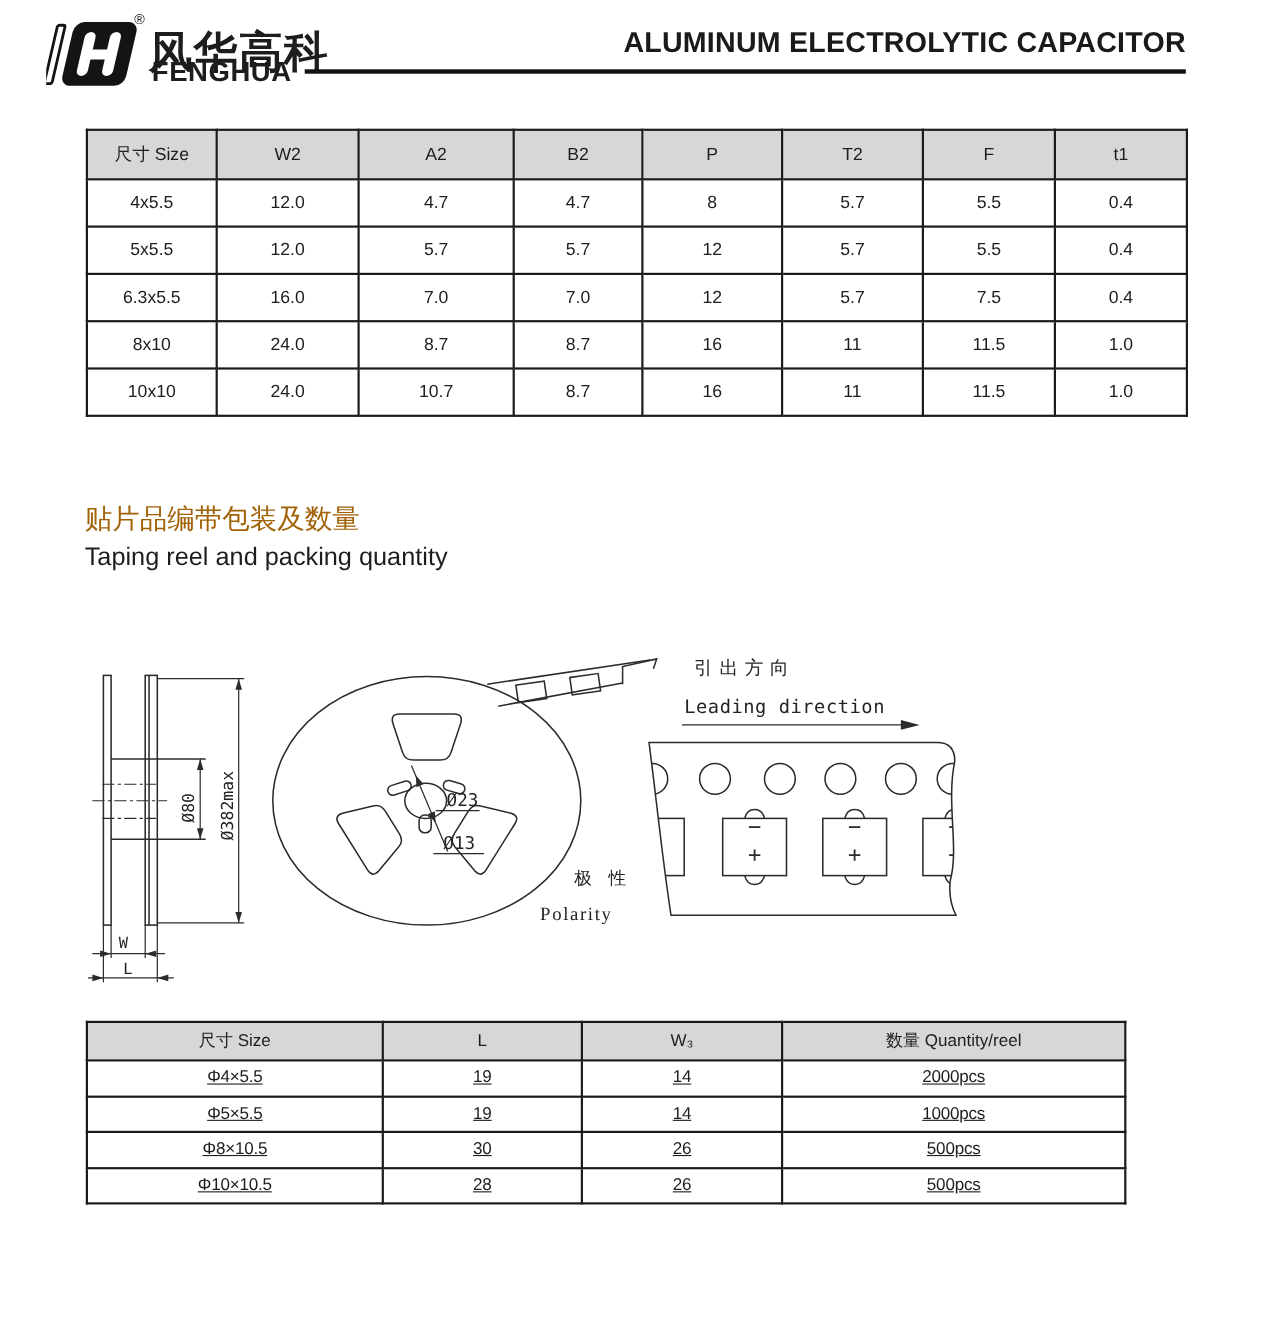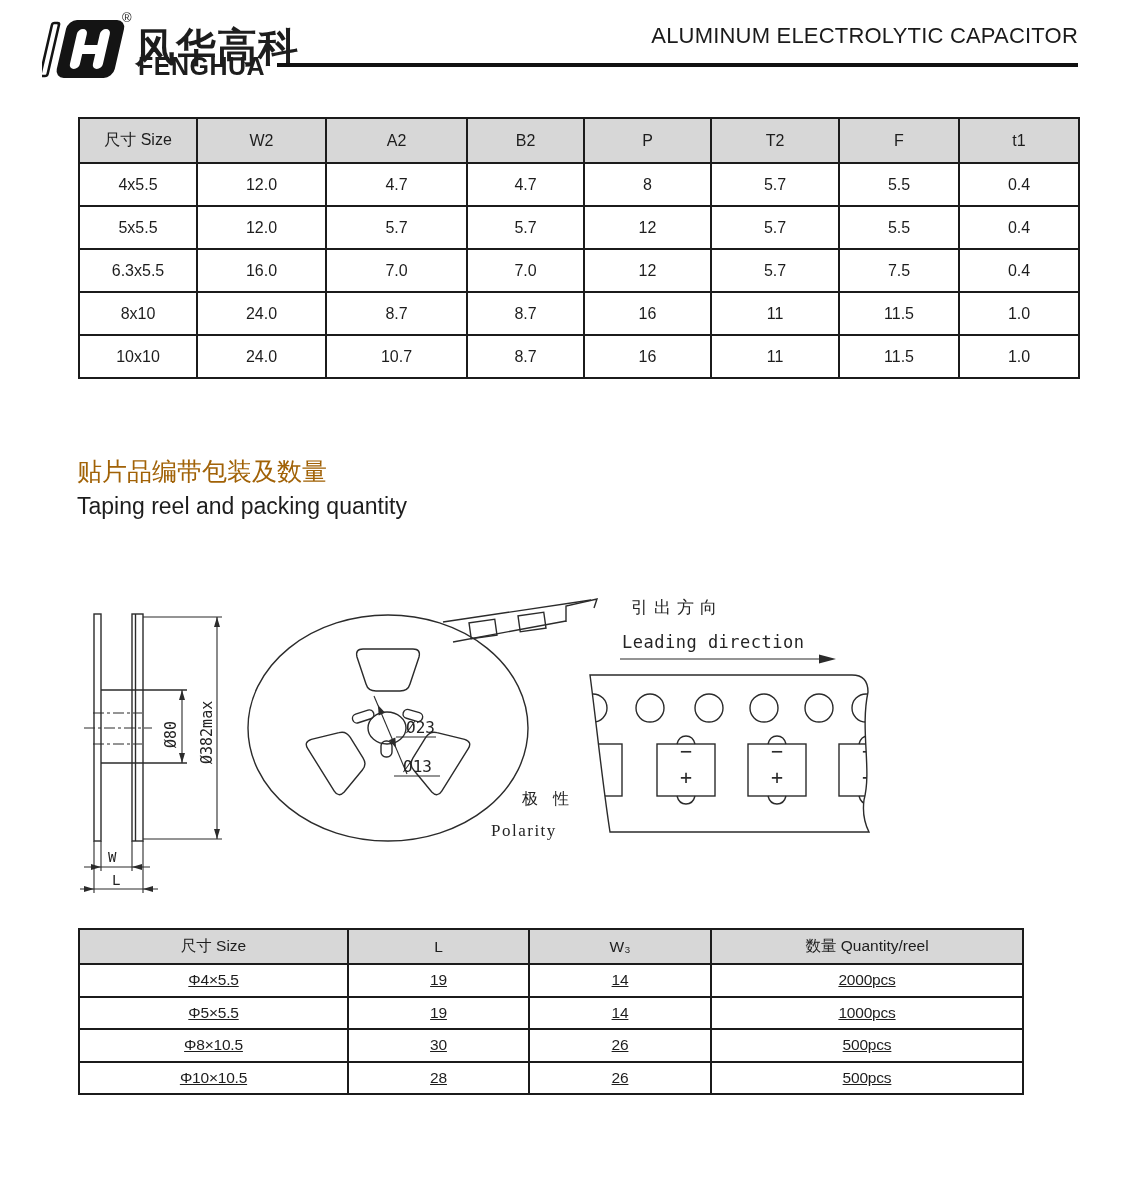--- a/index.html
+++ b/index.html
@@ -4,21 +4,21 @@
 <style>
   html,body{margin:0;padding:0;background:#fff;}
   .page{position:relative;width:1146px;height:1199px;background:#fff;overflow:hidden;
         font-family:"Liberation Sans","DejaVu Sans",sans-serif;color:#1d1d1d;}
 
   
   .logo-mark{position:absolute;left:42px;top:16px;}
   .reg-mark{position:absolute;left:122px;top:10px;font-size:13px;color:#1d1d1d;}
   .logo-cn{position:absolute;left:135px;top:20px;font-size:40px;font-weight:bold;letter-spacing:1px;text-align:center;}
   .logo-en{position:absolute;left:138px;top:52px;font-size:25px;font-weight:bold;letter-spacing:0.5px;}
-  .doc-title{position:absolute;right:68px;top:23px;font-size:22px;font-weight:normal;letter-spacing:0.2px;color:#1a1a1a;}
+  .doc-title{position:absolute;right:68px;top:23px;font-size:26px;font-weight:bold;letter-spacing:0.2px;color:#1a1a1a;}
   .title-rule{position:absolute;left:277px;top:63px;width:801px;height:4px;background:#111;}
 
   
   table{border-collapse:collapse;table-layout:fixed;}
   th,td{text-align:center;vertical-align:middle;font-weight:400;color:#1d1d1d;overflow:hidden;}
   .t1{position:absolute;left:78px;top:117px;width:1000px;}
   .t1 th,.t1 td{border:2.5px solid #1b1b1b;font-size:16px;}
   .t1 th{background:#d7d7d7;height:41px;}
   .t1 td{height:39px;}
   .t2{position:absolute;left:78px;top:928px;width:944px;}

